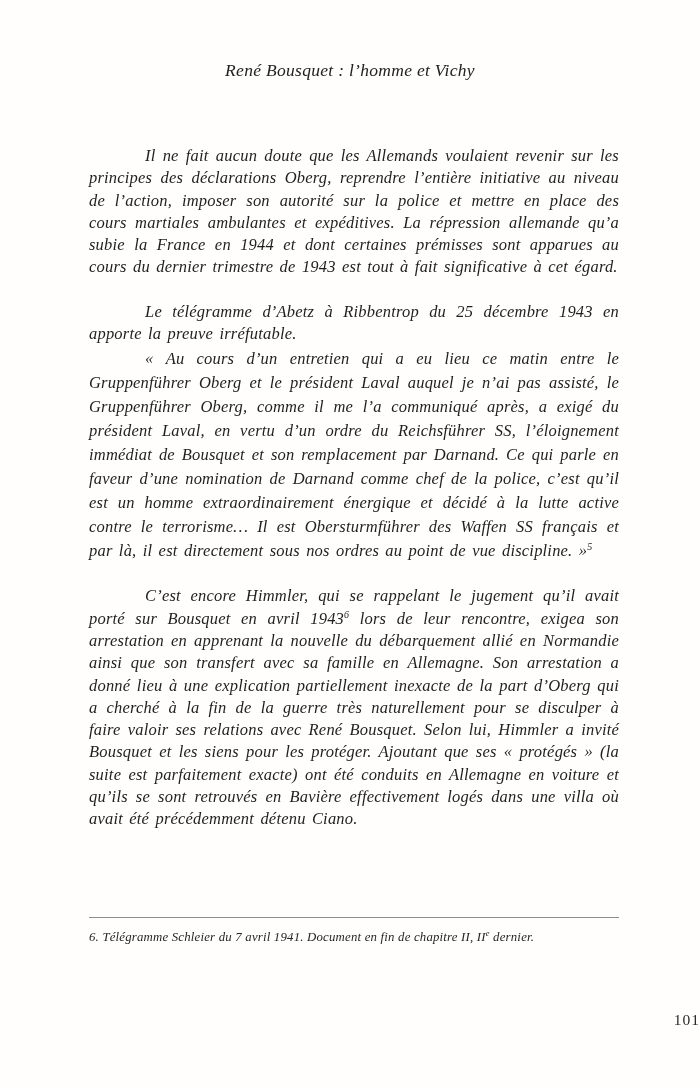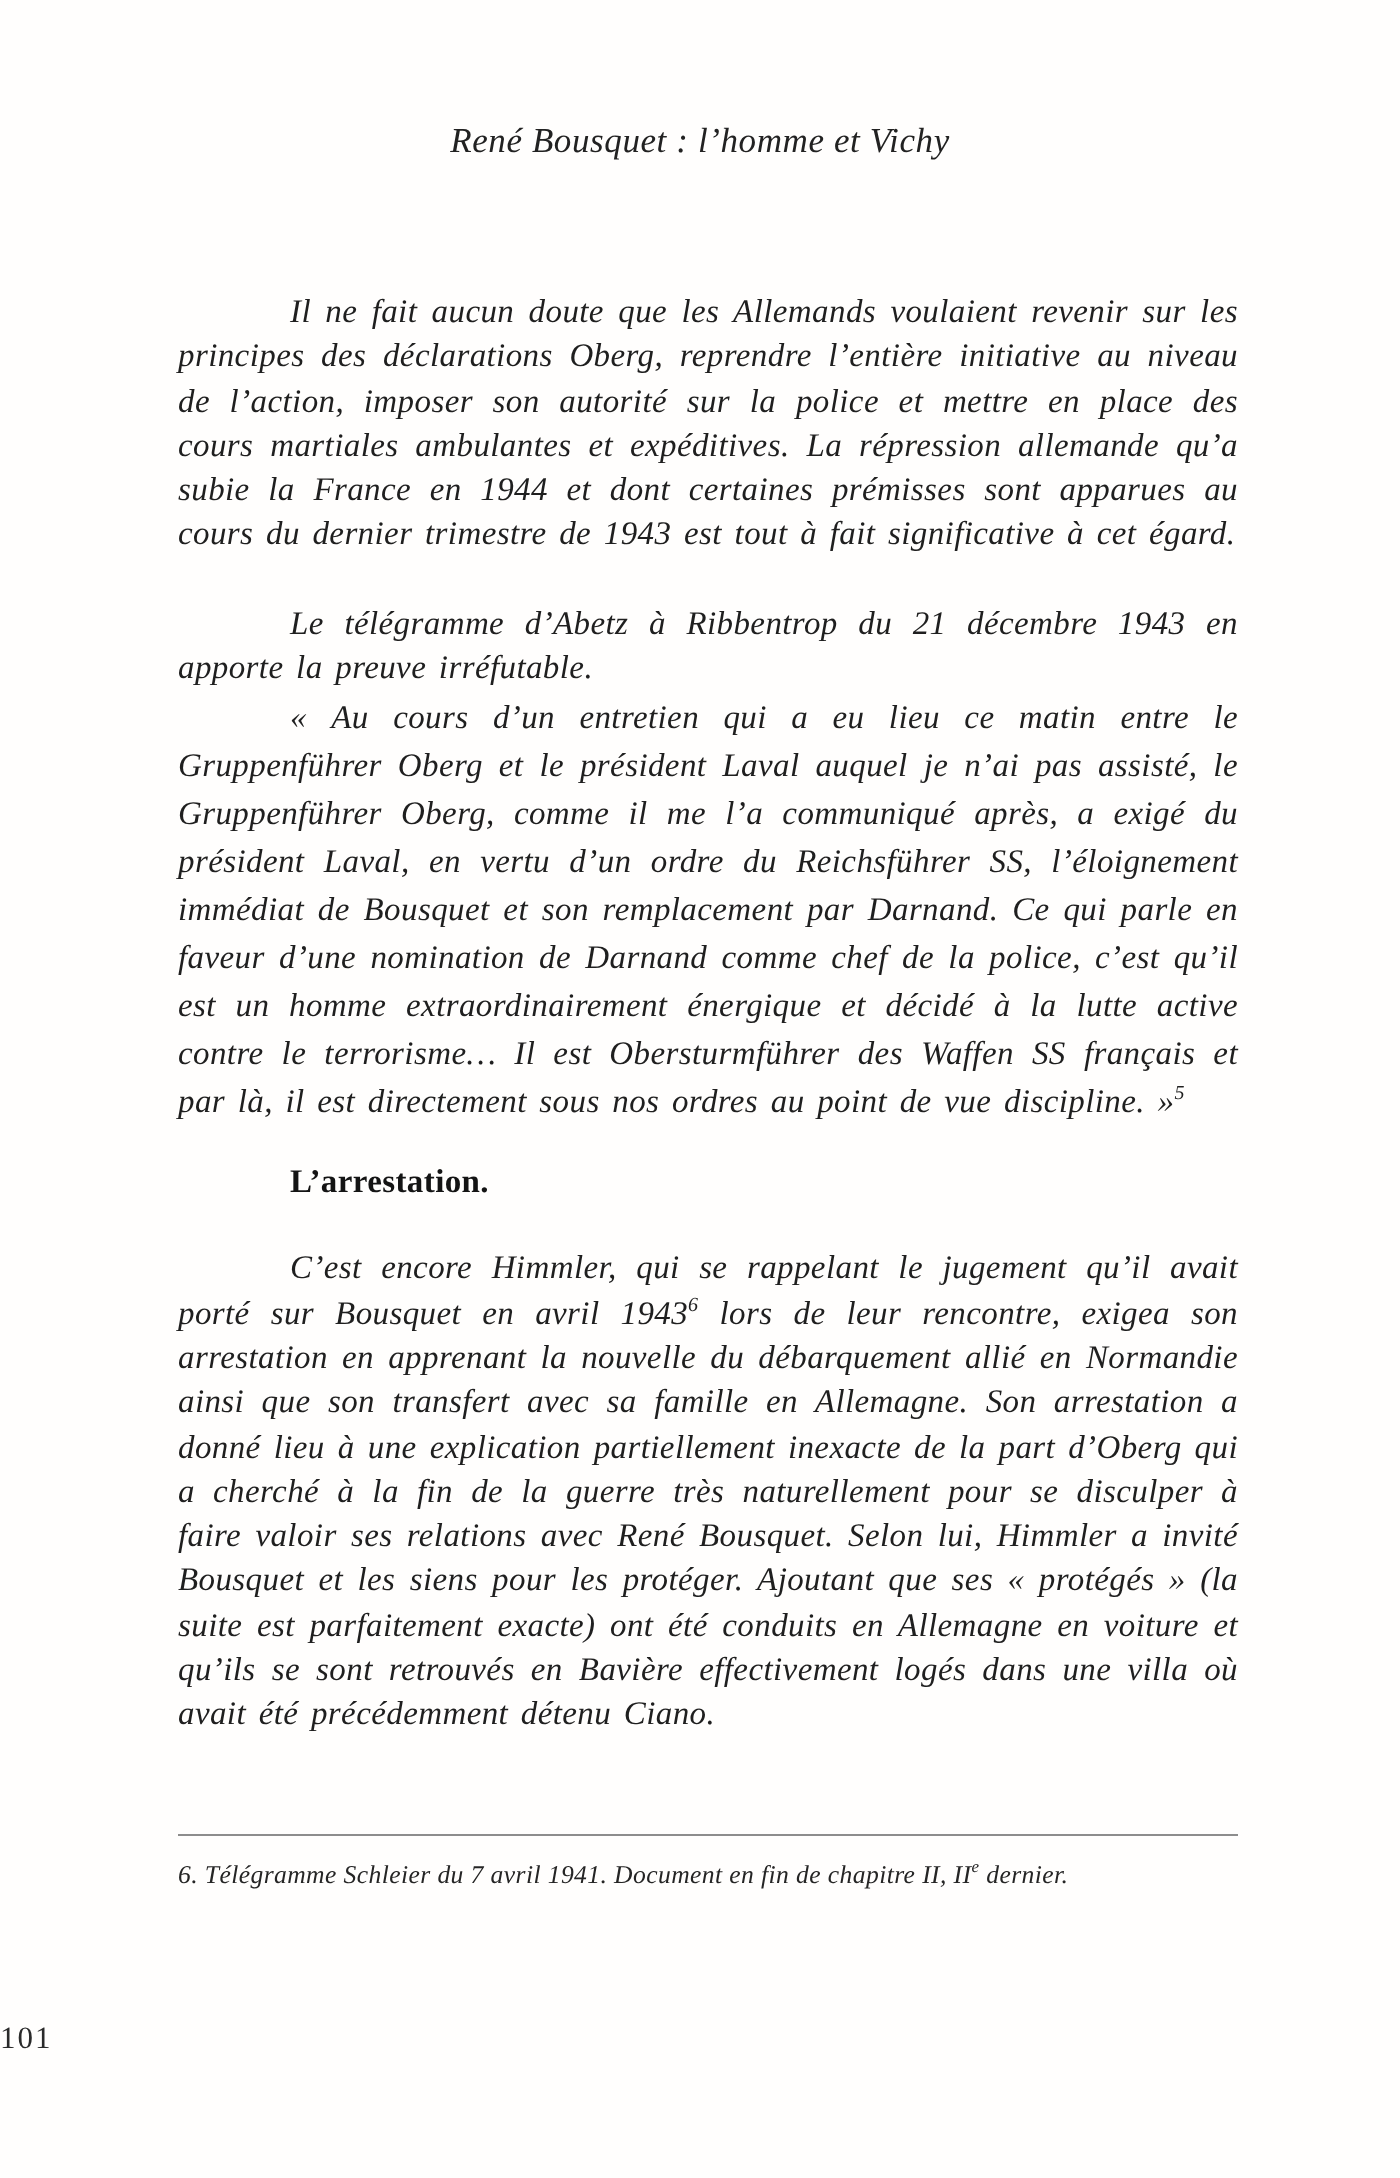--- a/index.html
+++ b/index.html
@@ -86,43 +86,42 @@
     text-align: left;
   }
   .footnote sup.fn-sup {
     font-size: 8.5px;
   }
   .page-number {
     position: absolute;
     top: 1011px;
     left: 0;
     right: 0;
-    text-align: left;
+    text-align: right;
     font-size: 15.5px;
     letter-spacing: 1px;
     color: #2a2a2a;
   }
 </style>
 </head>
 <body>
 
 <div class="page">
 
   <div class="running-header">René Bousquet : l’homme et Vichy</div>
 
   <div class="text-block">
 
     <p>Il ne fait aucun doute que les Allemands voulaient revenir sur les principes des déclarations Oberg, reprendre l’entière initiative au niveau de l’action, imposer son autorité sur la police et mettre en place des cours martiales ambulantes et expéditives. La répression allemande qu’a subie la France en 1944 et dont certaines prémisses sont apparues au cours du dernier trimestre de 1943 est tout à fait significative à cet égard.</p>
 
 
-    <p class="para-gap">Le télégramme d’Abetz à Ribbentrop du 21 décembre 1943 en apporte la preuve irréfutable.</p>
+    <p class="para-gap">Le télégramme d’Abetz à Ribbentrop du 25 décembre 1943 en apporte la preuve irréfutable.</p>
 
     <p class="quote-para"><span>«&nbsp;Au cours d’un entretien qui a eu lieu ce matin entre le Gruppenführer Oberg et le président Laval auquel je n’ai pas assisté, le Gruppenführer Oberg, comme il me l’a communiqué après, a exigé du président Laval, en vertu d’un ordre du Reichsführer SS, l’éloignement immédiat de Bousquet et son remplacement par Darnand. Ce qui parle en faveur d’une nomination de Darnand comme chef de la police, c’est qu’il est un homme extraordinairement énergique et décidé à la lutte active contre le terrorisme… Il est Obersturmführer des Waffen SS français et par là, il est directement sous nos ordres au point de vue discipline.&nbsp;»</span><sup class="ref">5</sup></p>
 
-    <h2 class="section-heading">L’arrestation.</h2>
 
     <p class="para-gap"><span>C’est encore Himmler, qui se rappelant le jugement qu’il avait porté sur Bousquet en avril 1943</span><sup class="ref">6</sup><span> lors de leur rencontre, exigea son arrestation en apprenant la nouvelle du débarquement allié en Normandie ainsi que son transfert avec sa famille en Allemagne. Son arrestation a donné lieu à une explication partiellement inexacte de la part d’Oberg qui a cherché à la fin de la guerre très naturellement pour se disculper à faire valoir ses relations avec René Bousquet. Selon lui, Himmler a invité Bousquet et les siens pour les protéger. Ajoutant que ses «&nbsp;protégés&nbsp;» (la suite est parfaitement exacte) ont été conduits en Allemagne en voiture et qu’ils se sont retrouvés en Bavière effectivement logés dans une villa où avait été précédemment détenu Ciano.</span></p>
 
   </div>
 
   <div class="footnote-block">
     <hr class="footnote-rule">
     <p class="footnote"><span>6. Télégramme Schleier du 7 avril 1941. Document en fin de chapitre II, II</span><sup class="fn-sup">e</sup><span> dernier.</span></p>
   </div>
 

